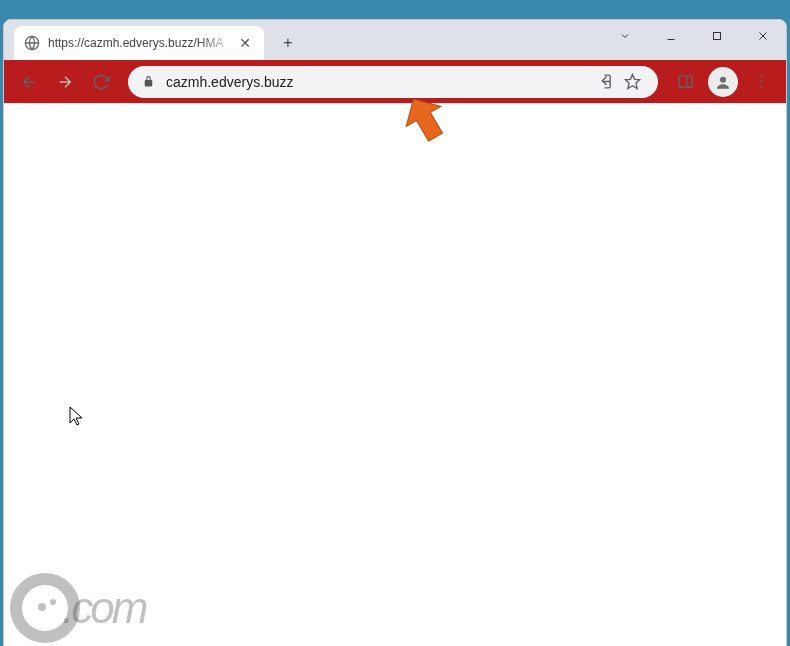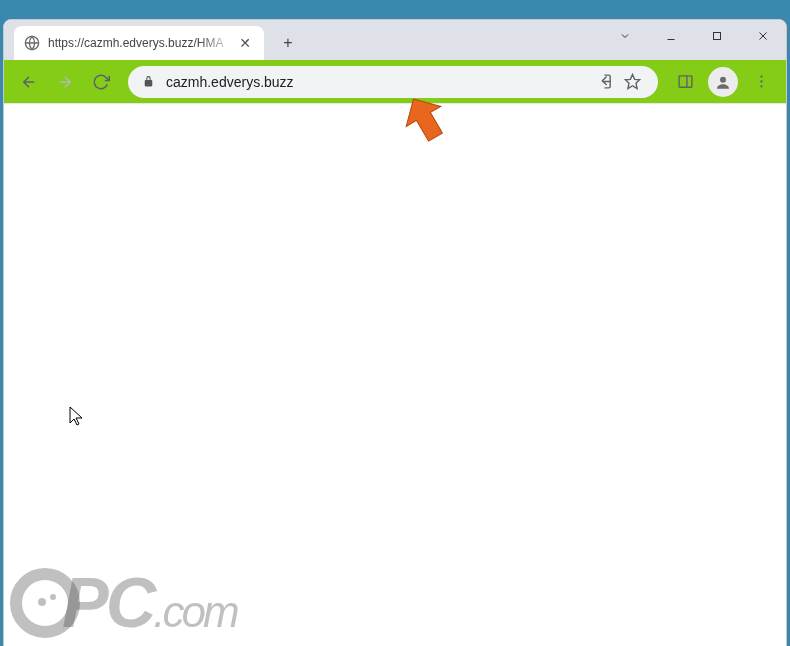--- a/index.html
+++ b/index.html
@@ -93,21 +93,21 @@
   width:46px;
   height:32px;
   display:flex;
   align-items:center;
   justify-content:center;
   color:#333;
 }
 .winbtn svg{width:12px;height:12px;}
 .toolbar{
   height:44px;
-  background:#84cc16;
+  background:#b91c1c;
   display:flex;
   align-items:center;
   padding:0 8px;
   border-bottom:1px solid #e6e6e6;
   gap:2px;
 }
 .nav-btn{
   width:34px; height:34px;
   display:flex;
   align-items:center;
@@ -338,21 +338,20 @@
 
     <div class="cursor-arrow">
       <svg viewBox="0 0 16 20">
           <path d="M1 1l0 16 4-4 3 6 2-1-3-6 6 0z" fill="#fff" stroke="#000" stroke-width="1"></path>
         </svg>
     </div>
 
     <div class="watermark">
       <div class="wm-bubble"></div>
       <div class="wm-text">
-        <span class="pc">PC</span>
           <span class="com">.com</span>
       </div>
     </div>
 
   </div>
 </div>
 
 <div class="orange-pointer">
   <svg viewBox="0 0 50 50">
       <path d="M25 2 L45 22 L33 22 L33 46 L17 46 L17 22 L5 22 Z" fill="#e8661e" stroke="#b04a0f" stroke-width="1" transform="rotate(-30 25 25)"></path>

